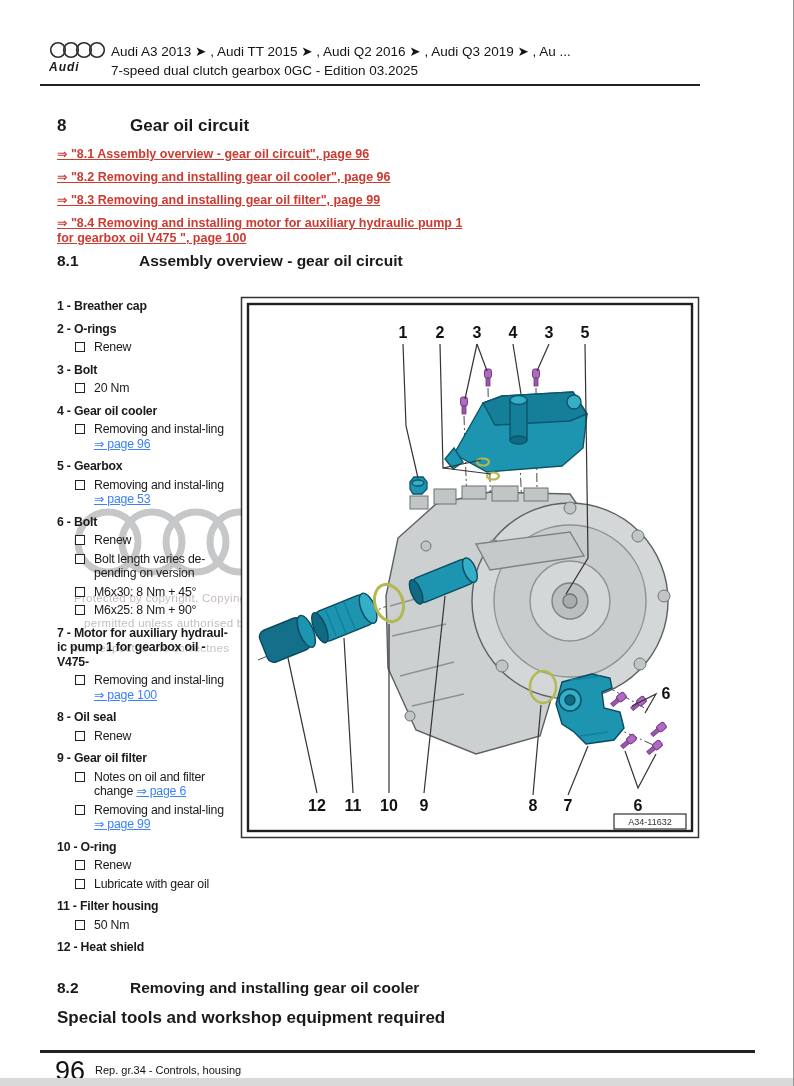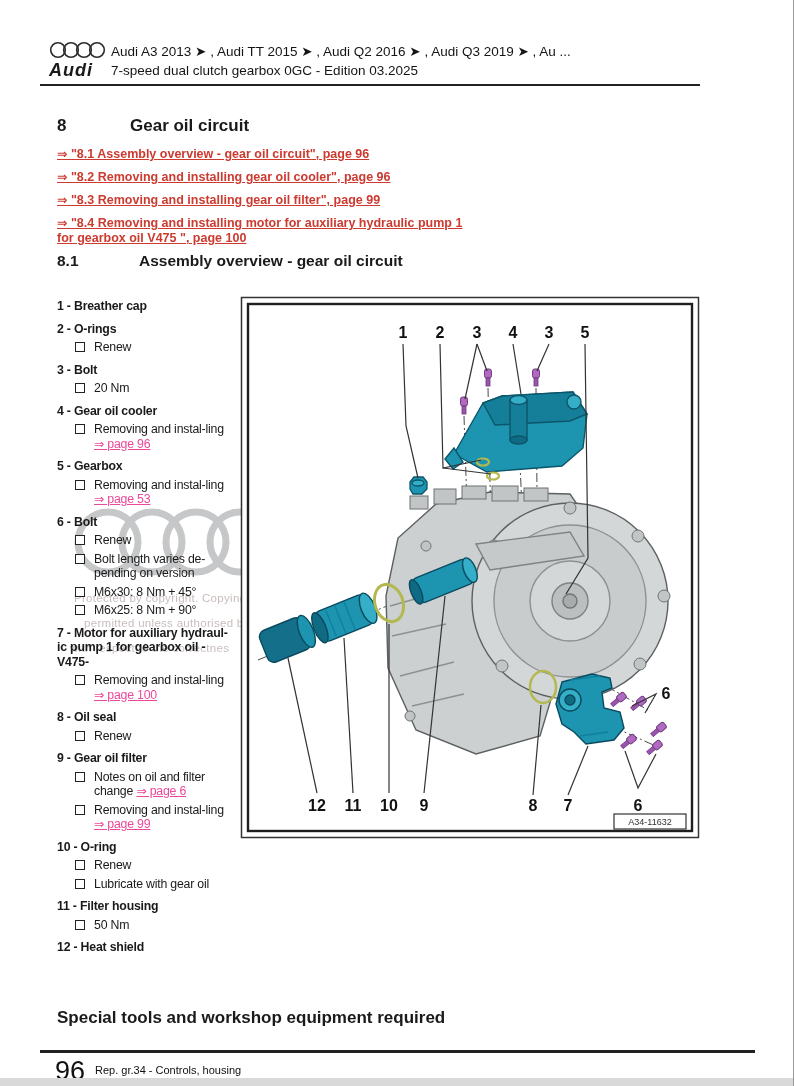--- a/index.html
+++ b/index.html
@@ -4,40 +4,40 @@
 <style>
   html,body{margin:0;padding:0;background:#ffffff;}
   .page{
     position:relative;width:794px;height:1086px;background:#ffffff;
     font-family:"Liberation Sans","DejaVu Sans",sans-serif;color:#1a1a1a;
     overflow:hidden;border-right:1px solid #9a9a9a;box-sizing:border-box;
   }
   
   .logo{position:absolute;left:49px;top:40px;width:60px;}
   .logo-rings{display:block;}
-  .logo-word{font-size:18px;font-weight:bold;font-style:italic;letter-spacing:1px;margin-top:0px;color:#1a1a1a;}
+  .logo-word{font-size:12px;font-weight:bold;font-style:italic;letter-spacing:1px;margin-top:0px;color:#1a1a1a;}
   .hdr-lines{position:absolute;left:111px;top:42px;font-size:13.5px;line-height:19px;color:#151515;}
   .hdr-rule{position:absolute;left:40px;top:84px;width:660px;height:2px;background:#222;}
   
   .h-row{position:absolute;left:57px;display:flex;}
   .h-num{flex:0 0 73px;font-weight:bold;}
   .h-main{font-size:17px;}
   .h-main .h-num,.h-main .h-title{font-size:17px;font-weight:bold;}
   .h-sub .h-num,.h-sub .h-title{font-size:15.5px;font-weight:bold;}
   
   .toc{position:absolute;left:57px;top:147px;width:420px;}
   .toc-link{display:block;color:#cc3a30;font-size:12.5px;font-weight:bold;line-height:15px;
     text-decoration:underline;margin-bottom:8px;cursor:pointer;}
   
   .plist{position:absolute;left:57px;top:291px;width:179px;z-index:2;}
   .item-label{font-weight:bold;font-size:12.3px;line-height:14.5px;margin-top:8px;letter-spacing:-0.2px;}
   .sub{display:flex;margin-top:4px;margin-left:18px;}
   .cb{flex:0 0 8px;width:8px;height:8px;border:1.4px solid #222;margin-top:2px;margin-right:9px;background:#fff;}
   .sub-body{width:133px;font-size:12.3px;line-height:14.5px;letter-spacing:-0.2px;}
-  .ref{color:#ec4899;text-decoration:underline;cursor:pointer;}
+  .ref{color:#3b82f6;text-decoration:underline;cursor:pointer;}
   
   .wm-rings{position:absolute;left:70px;top:502px;z-index:0;opacity:.8;}
   .wm-text{position:absolute;z-index:0;font-size:11.5px;color:#b9aeab;opacity:.8;letter-spacing:.3px;white-space:nowrap;}
   
   .diagram{position:absolute;left:240px;top:296px;z-index:1;}
   
   .tools-head{position:absolute;left:57px;top:1008px;font-size:17px;font-weight:bold;}
   .ftr-rule{position:absolute;left:40px;top:1050px;width:715px;height:2.5px;background:#222;}
   .ftr-num{position:absolute;left:55px;top:1056px;font-size:27px;color:#111;}
   .ftr-rep{position:absolute;left:95px;top:1064px;font-size:11px;color:#111;}
@@ -338,20 +338,24 @@
       <text x="398" y="515">6</text>
       <text x="426" y="403">6</text>
     </g>
 
     <g>
       <rect x="374" y="518" width="72" height="15" fill="#fff" stroke="#333" stroke-width="1.2"></rect>
       <text x="410" y="529" font-family="Liberation Sans, DejaVu Sans, sans-serif" font-size="9" fill="#333" text-anchor="middle">A34-11632</text>
     </g>
   </svg>
 
+  <div class="h-row h-sub" style="top:979px;">
+    <span class="h-num">8.2</span>
+    <span class="h-title">Removing and installing gear oil cooler</span>
+  </div>
   <div class="tools-head">Special tools and workshop equipment required</div>
 
   <div class="ftr-rule"></div>
   <div class="ftr-num">96</div>
   <div class="ftr-rep">Rep. gr.34 - Controls, housing</div>
   <div class="bottom-strip"></div>
 
 </div>
 
 </body></html>

